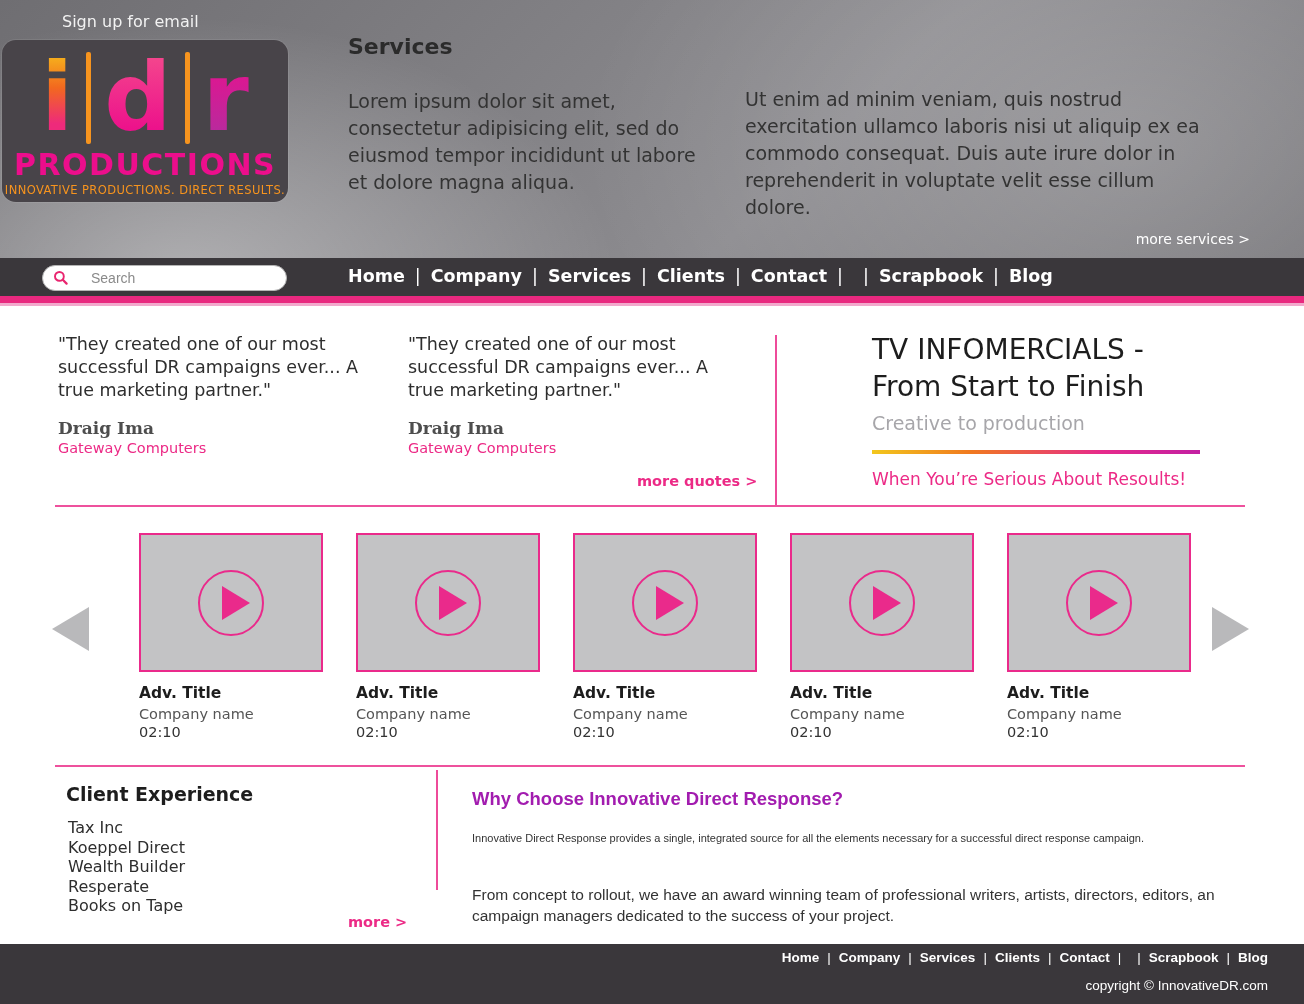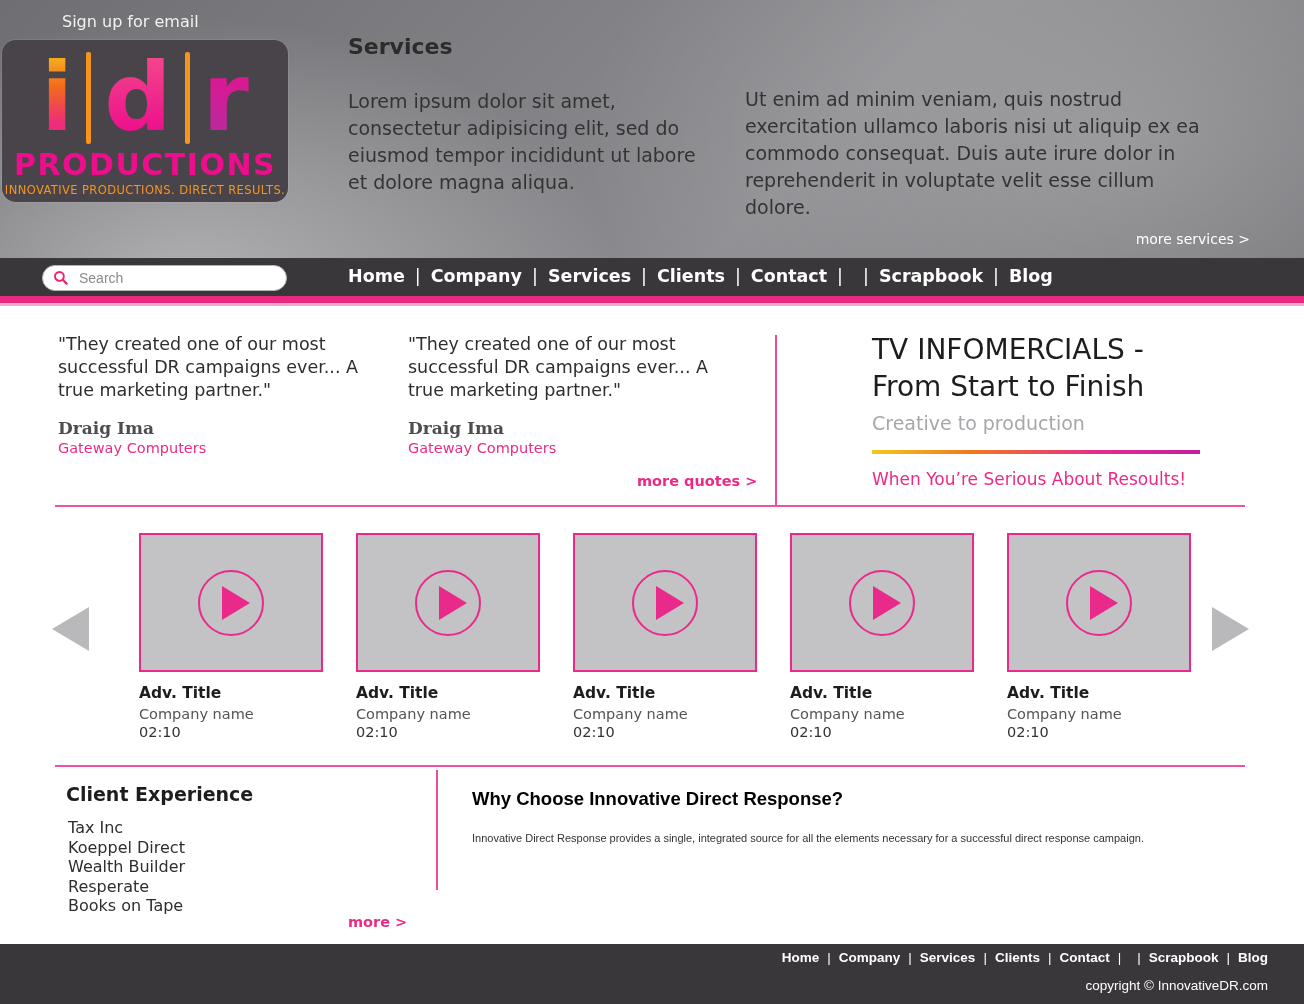--- a/index.html
+++ b/index.html
@@ -30,21 +30,21 @@
   .svc-p2{position:absolute;left:745px;top:86px;width:478px;font-size:19px;line-height:27px;color:#333;}
   .more-services{position:absolute;right:54px;top:231px;font-size:14px;color:#fff;cursor:pointer;}
 
   
   .navbar{position:absolute;left:0;top:258px;width:1304px;height:38px;background:#3a373b;}
   .navbar::after{content:"";position:absolute;left:0;top:38px;width:100%;height:7px;background:#e8297f;}
   .navbar .light-bar{position:absolute;left:0;top:45px;width:100%;height:3px;background:#f2a9cc;}
   .search{position:absolute;left:42px;top:7px;width:245px;height:26px;background:#fff;border:1px solid #b5b5b5;
           border-radius:13px;display:flex;align-items:center;padding-left:10px;box-sizing:border-box;}
   .search input{border:none;outline:none;background:transparent;font-size:14px;color:#333;width:180px;
-          font-family:"Liberation Sans",sans-serif;margin-left:8px;}
+          font-family:"Liberation Sans",sans-serif;margin-left:20px;}
   .search input::placeholder{color:#8a8a8a;}
   .nav-links{position:absolute;left:348px;top:8px;display:flex;align-items:center;color:#fff;
              font-size:17.5px;font-weight:bold;}
   .nav-item{cursor:pointer;white-space:nowrap;}
   .nav-sep{margin:0 10px;font-weight:normal;}
 
   
   .quote-block{position:absolute;top:333px;width:322px;}
   .q1{left:58px;} .q2{left:408px;}
   .quote-text{font-size:17.5px;line-height:23px;color:#2e2e2e;}
@@ -78,21 +78,21 @@
   .card-company{margin-top:4px;font-size:14.5px;color:#555;}
   .card-duration{margin-top:2px;font-size:14.5px;color:#333;}
 
   
   .hline-2{position:absolute;left:55px;top:765px;width:1190px;height:2px;background:#ee519d;}
   .vdiv-2{position:absolute;left:436px;top:770px;width:2px;height:120px;background:#ee4b9a;}
   .ce-title{position:absolute;left:66px;top:783px;font-size:19px;font-weight:bold;color:#1d1d1d;}
   .ce-list{position:absolute;left:68px;top:818px;font-size:16px;line-height:19.5px;color:#2e2e2e;}
   .more-clients{position:absolute;left:348px;top:914px;font-size:14.5px;font-weight:bold;color:#ec2a86;cursor:pointer;}
   .wc{font-family:"Liberation Sans",sans-serif;}
-  .wc-title{position:absolute;left:472px;top:788px;font-size:18.5px;font-weight:bold;color:#000000;}
+  .wc-title{position:absolute;left:472px;top:788px;font-size:18.5px;font-weight:bold;color:#a21caf;}
   .wc-p1{position:absolute;left:472px;top:828px;width:772px;font-size:11px;line-height:21px;color:#333;}
   .wc-p2{position:absolute;left:472px;top:884px;width:772px;font-size:15.5px;line-height:21px;color:#333;}
 
   
   .footer{position:absolute;left:0;top:944px;width:1304px;height:60px;background:#3a373b;color:#fff;
           font-family:"Liberation Sans",sans-serif;font-size:13.5px;}
   .f-addr{position:absolute;left:58px;top:5px;line-height:17.5px;}
   .f-contact{position:absolute;left:318px;top:5px;line-height:17.5px;}
   .f-contact .email{cursor:pointer;}
   .f-nav{position:absolute;right:36px;top:6px;display:flex;align-items:center;font-weight:bold;font-size:13.5px;}
@@ -246,20 +246,21 @@
     <div>Tax Inc</div>
     <div>Koeppel Direct</div>
     <div>Wealth Builder</div>
     <div>Resperate</div>
     <div>Books on Tape</div>
   </div>
   <div class="more-clients">more &gt;</div>
 
   <div class="wc wc-title">Why Choose Innovative Direct Response?</div>
   <div class="wc wc-p1">Innovative Direct Response provides a single, integrated source for all the elements necessary for a successful direct response campaign.</div>
+  <div class="wc wc-p2">From concept to rollout, we have an award winning team of professional writers, artists, directors, editors, an campaign managers dedicated to the success of your project.</div>
 
   <div class="footer">
     <div class="f-nav">
       <span class="nav-item">Home</span>
       <span class="nav-sep">|</span>
       <span class="nav-item">Company</span>
       <span class="nav-sep">|</span>
       <span class="nav-item">Services</span>
       <span class="nav-sep">|</span>
       <span class="nav-item">Clients</span>

